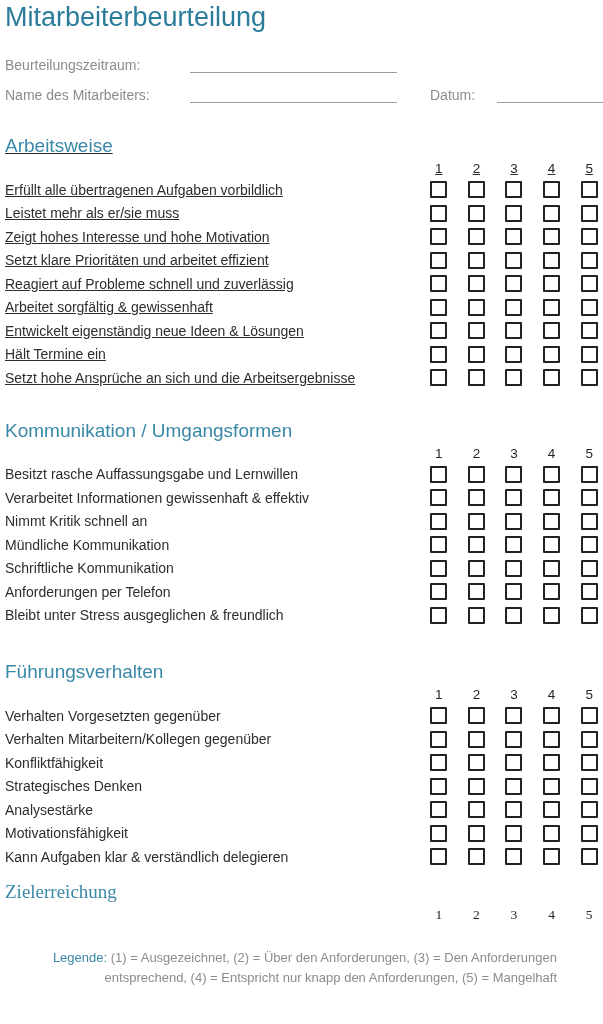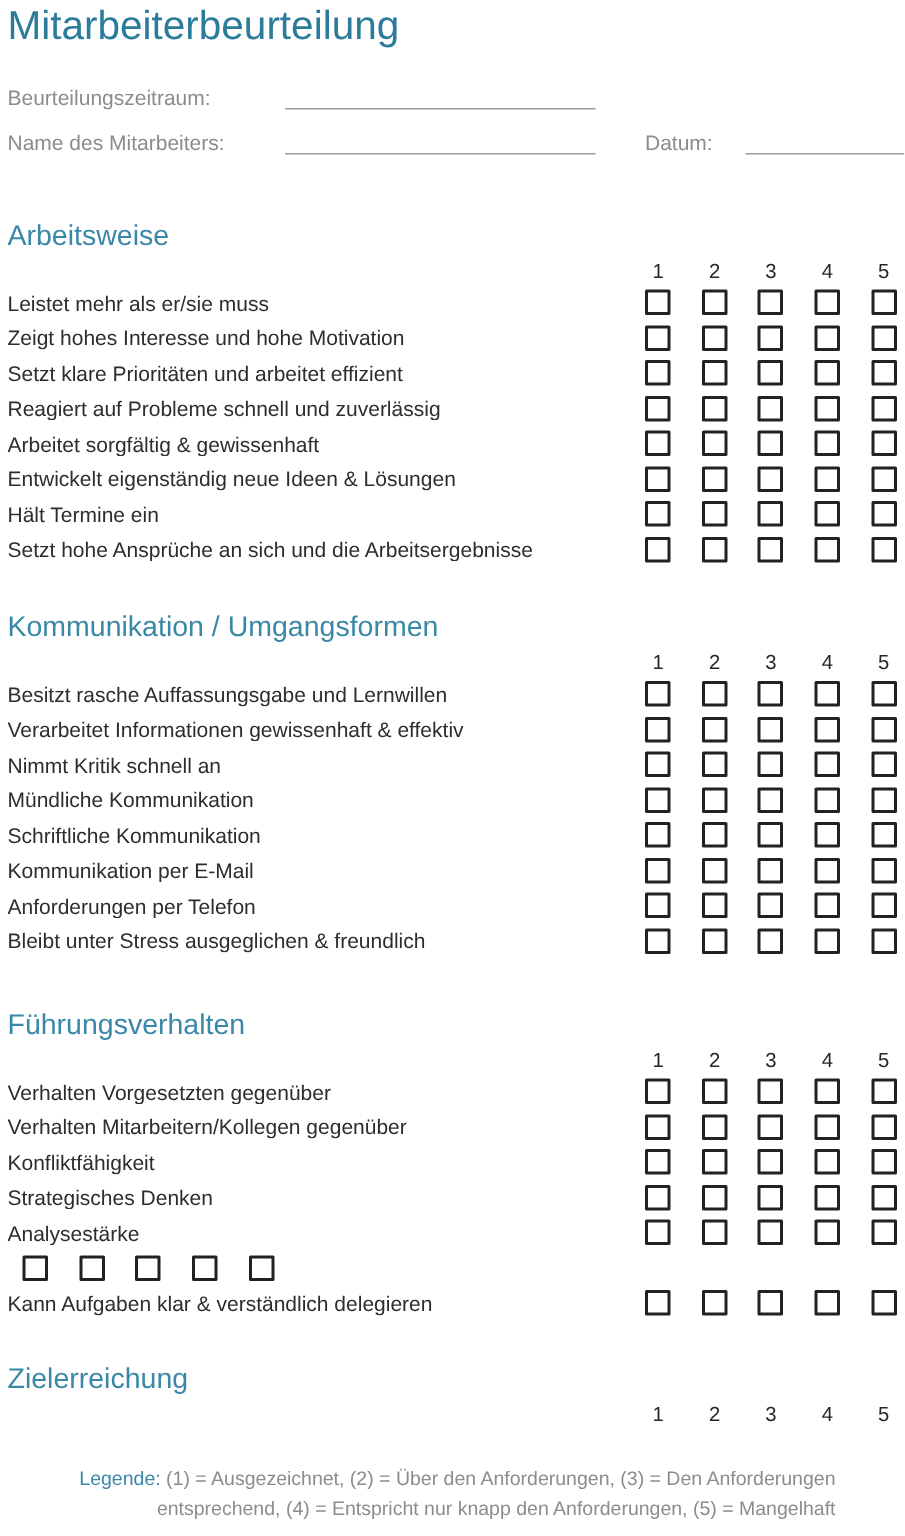--- a/index.html
+++ b/index.html
@@ -38,24 +38,24 @@
   .fill-line {
     display: inline-block;
     border-bottom: 1.5px solid #9b9b9b;
     height: 14px;
   }
   .line-main { width: 207px; }
   .date-label { margin-left: 33px; width: 53px; }
   .line-date { flex: 1; margin-left: 14px; margin-right: 0; }
   
   .section { margin: 0; }
-  .section-1 { margin-top: 44px; }
+  .section-1 { margin-top: 32px; text-decoration: underline; }
   .section-2 { margin-top: 30px; }
   .section-3 { margin-top: 34px; }
-  .section-4 { margin-top: 28px; }
+  .section-4 { margin-top: 12px; font-family: Liberation Serif, serif; }
   h2.section-heading {
     margin: 0;
     font-size: 19px;
     line-height: 22px;
     font-weight: 400;
     color: #3a88a8;
   }
   .scale-header {
     display: flex;
     margin-top: 5px;
@@ -140,20 +140,40 @@
       <span class="scale-nums">
             <span class="cell num">1</span>
             <span class="cell num">2</span>
             <span class="cell num">3</span>
             <span class="cell num">4</span>
             <span class="cell num">5</span>
           </span>
     </div>
     <div class="rows">
           <div class="item-row">
+            <span class="item-label">Erfüllt alle übertragenen Aufgaben vorbildlich</span>
+            <span class="ratings">
+              <span class="cell">
+                <span class="checkbox"></span>
+              </span>
+              <span class="cell">
+                <span class="checkbox"></span>
+              </span>
+              <span class="cell">
+                <span class="checkbox"></span>
+              </span>
+              <span class="cell">
+                <span class="checkbox"></span>
+              </span>
+              <span class="cell">
+                <span class="checkbox"></span>
+              </span>
+            </span>
+          </div>
+          <div class="item-row">
             <span class="item-label">Leistet mehr als er/sie muss</span>
             <span class="ratings">
               <span class="cell">
                 <span class="checkbox"></span>
               </span>
               <span class="cell">
                 <span class="checkbox"></span>
               </span>
               <span class="cell">
                 <span class="checkbox"></span>
@@ -416,40 +436,20 @@
               </span>
               <span class="cell">
                 <span class="checkbox"></span>
               </span>
               <span class="cell">
                 <span class="checkbox"></span>
               </span>
             </span>
           </div>
           <div class="item-row">
-            <span class="item-label">Kommunikation per E-Mail</span>
-            <span class="ratings">
-              <span class="cell">
-                <span class="checkbox"></span>
-              </span>
-              <span class="cell">
-                <span class="checkbox"></span>
-              </span>
-              <span class="cell">
-                <span class="checkbox"></span>
-              </span>
-              <span class="cell">
-                <span class="checkbox"></span>
-              </span>
-              <span class="cell">
-                <span class="checkbox"></span>
-              </span>
-            </span>
-          </div>
-          <div class="item-row">
             <span class="item-label">Anforderungen per Telefon</span>
             <span class="ratings">
               <span class="cell">
                 <span class="checkbox"></span>
               </span>
               <span class="cell">
                 <span class="checkbox"></span>
               </span>
               <span class="cell">
                 <span class="checkbox"></span>
@@ -592,20 +592,21 @@
               </span>
               <span class="cell">
                 <span class="checkbox"></span>
               </span>
               <span class="cell">
                 <span class="checkbox"></span>
               </span>
             </span>
           </div>
           <div class="item-row">
+            <span class="item-label">Motivationsfähigkeit</span>
             <span class="ratings">
               <span class="cell">
                 <span class="checkbox"></span>
               </span>
               <span class="cell">
                 <span class="checkbox"></span>
               </span>
               <span class="cell">
                 <span class="checkbox"></span>
               </span>

